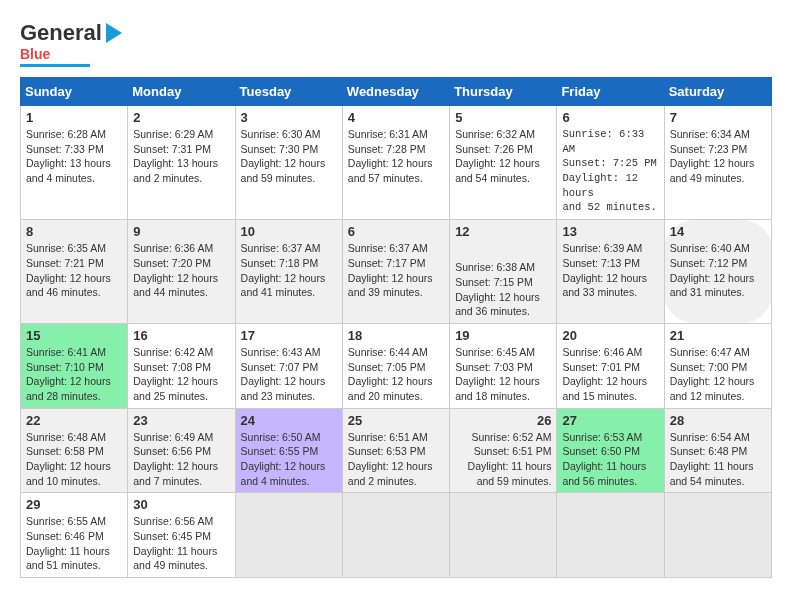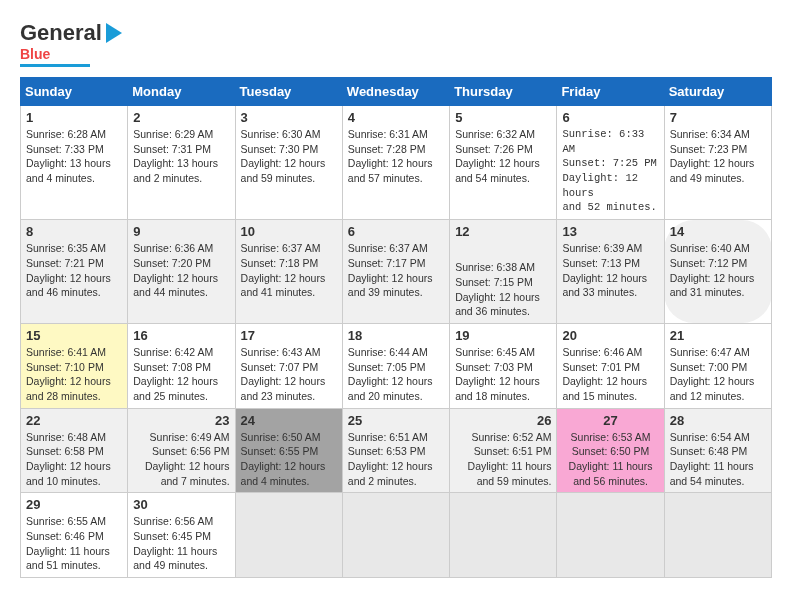--- a/index.html
+++ b/index.html
@@ -219,21 +219,21 @@
         </td>
         <td style="background: rgb(240, 240, 240); border-radius: 30px;">
           <span class="day-number">14</span>
           <div class="day-info" style="white-space: pre-line;">Sunrise: 6:40 AM
 Sunset: 7:12 PM
 Daylight: 12 hours
 and 31 minutes.</div>
         </td>
       </tr>
       <tr>
-        <td style="background: #fef9c3;">
+        <td style="background: #86efac;">
           <span class="day-number">15</span>
           <div class="day-info" style="white-space: pre-line;">Sunrise: 6:41 AM
 Sunset: 7:10 PM
 Daylight: 12 hours
 and 28 minutes.</div>
         </td>
         <td style="background: rgb(255, 255, 255);">
           <span class="day-number">16</span>
           <div class="day-info" style="white-space: pre-line;">Sunrise: 6:42 AM
 Sunset: 7:08 PM
@@ -277,49 +277,49 @@
         </td>
       </tr>
       <tr>
         <td style="background: rgb(240, 240, 240);">
           <span class="day-number">22</span>
           <div class="day-info" style="white-space: pre-line;">Sunrise: 6:48 AM
 Sunset: 6:58 PM
 Daylight: 12 hours
 and 10 minutes.</div>
         </td>
-        <td style="background: rgb(240, 240, 240); text-align: right;">
+        <td style="background: rgb(240, 240, 240);">
           <span class="day-number">23</span>
           <div class="day-info" style="white-space: pre-line;">Sunrise: 6:49 AM
 Sunset: 6:56 PM
 Daylight: 12 hours
 and 7 minutes.</div>
         </td>
-        <td style="background: #a3a3a3;">
+        <td style="background: #c4b5fd;">
           <span class="day-number">24</span>
           <div class="day-info" style="white-space: pre-line;">Sunrise: 6:50 AM
 Sunset: 6:55 PM
 Daylight: 12 hours
 and 4 minutes.</div>
         </td>
         <td style="background: rgb(240, 240, 240);">
           <span class="day-number">25</span>
           <div class="day-info" style="white-space: pre-line;">Sunrise: 6:51 AM
 Sunset: 6:53 PM
 Daylight: 12 hours
 and 2 minutes.</div>
         </td>
         <td style="background: rgb(240, 240, 240); text-align: right;">
           <span class="day-number">26</span>
           <div class="day-info" style="white-space: pre-line;">Sunrise: 6:52 AM
 Sunset: 6:51 PM
 Daylight: 11 hours
 and 59 minutes.</div>
         </td>
-        <td style="background: #f9a8d4; text-align: center;">
+        <td style="background: #86efac;">
           <span class="day-number">27</span>
           <div class="day-info" style="white-space: pre-line;">Sunrise: 6:53 AM
 Sunset: 6:50 PM
 Daylight: 11 hours
 and 56 minutes.</div>
         </td>
         <td style="background: rgb(240, 240, 240);">
           <span class="day-number">28</span>
           <div class="day-info" style="white-space: pre-line;">Sunrise: 6:54 AM
 Sunset: 6:48 PM

